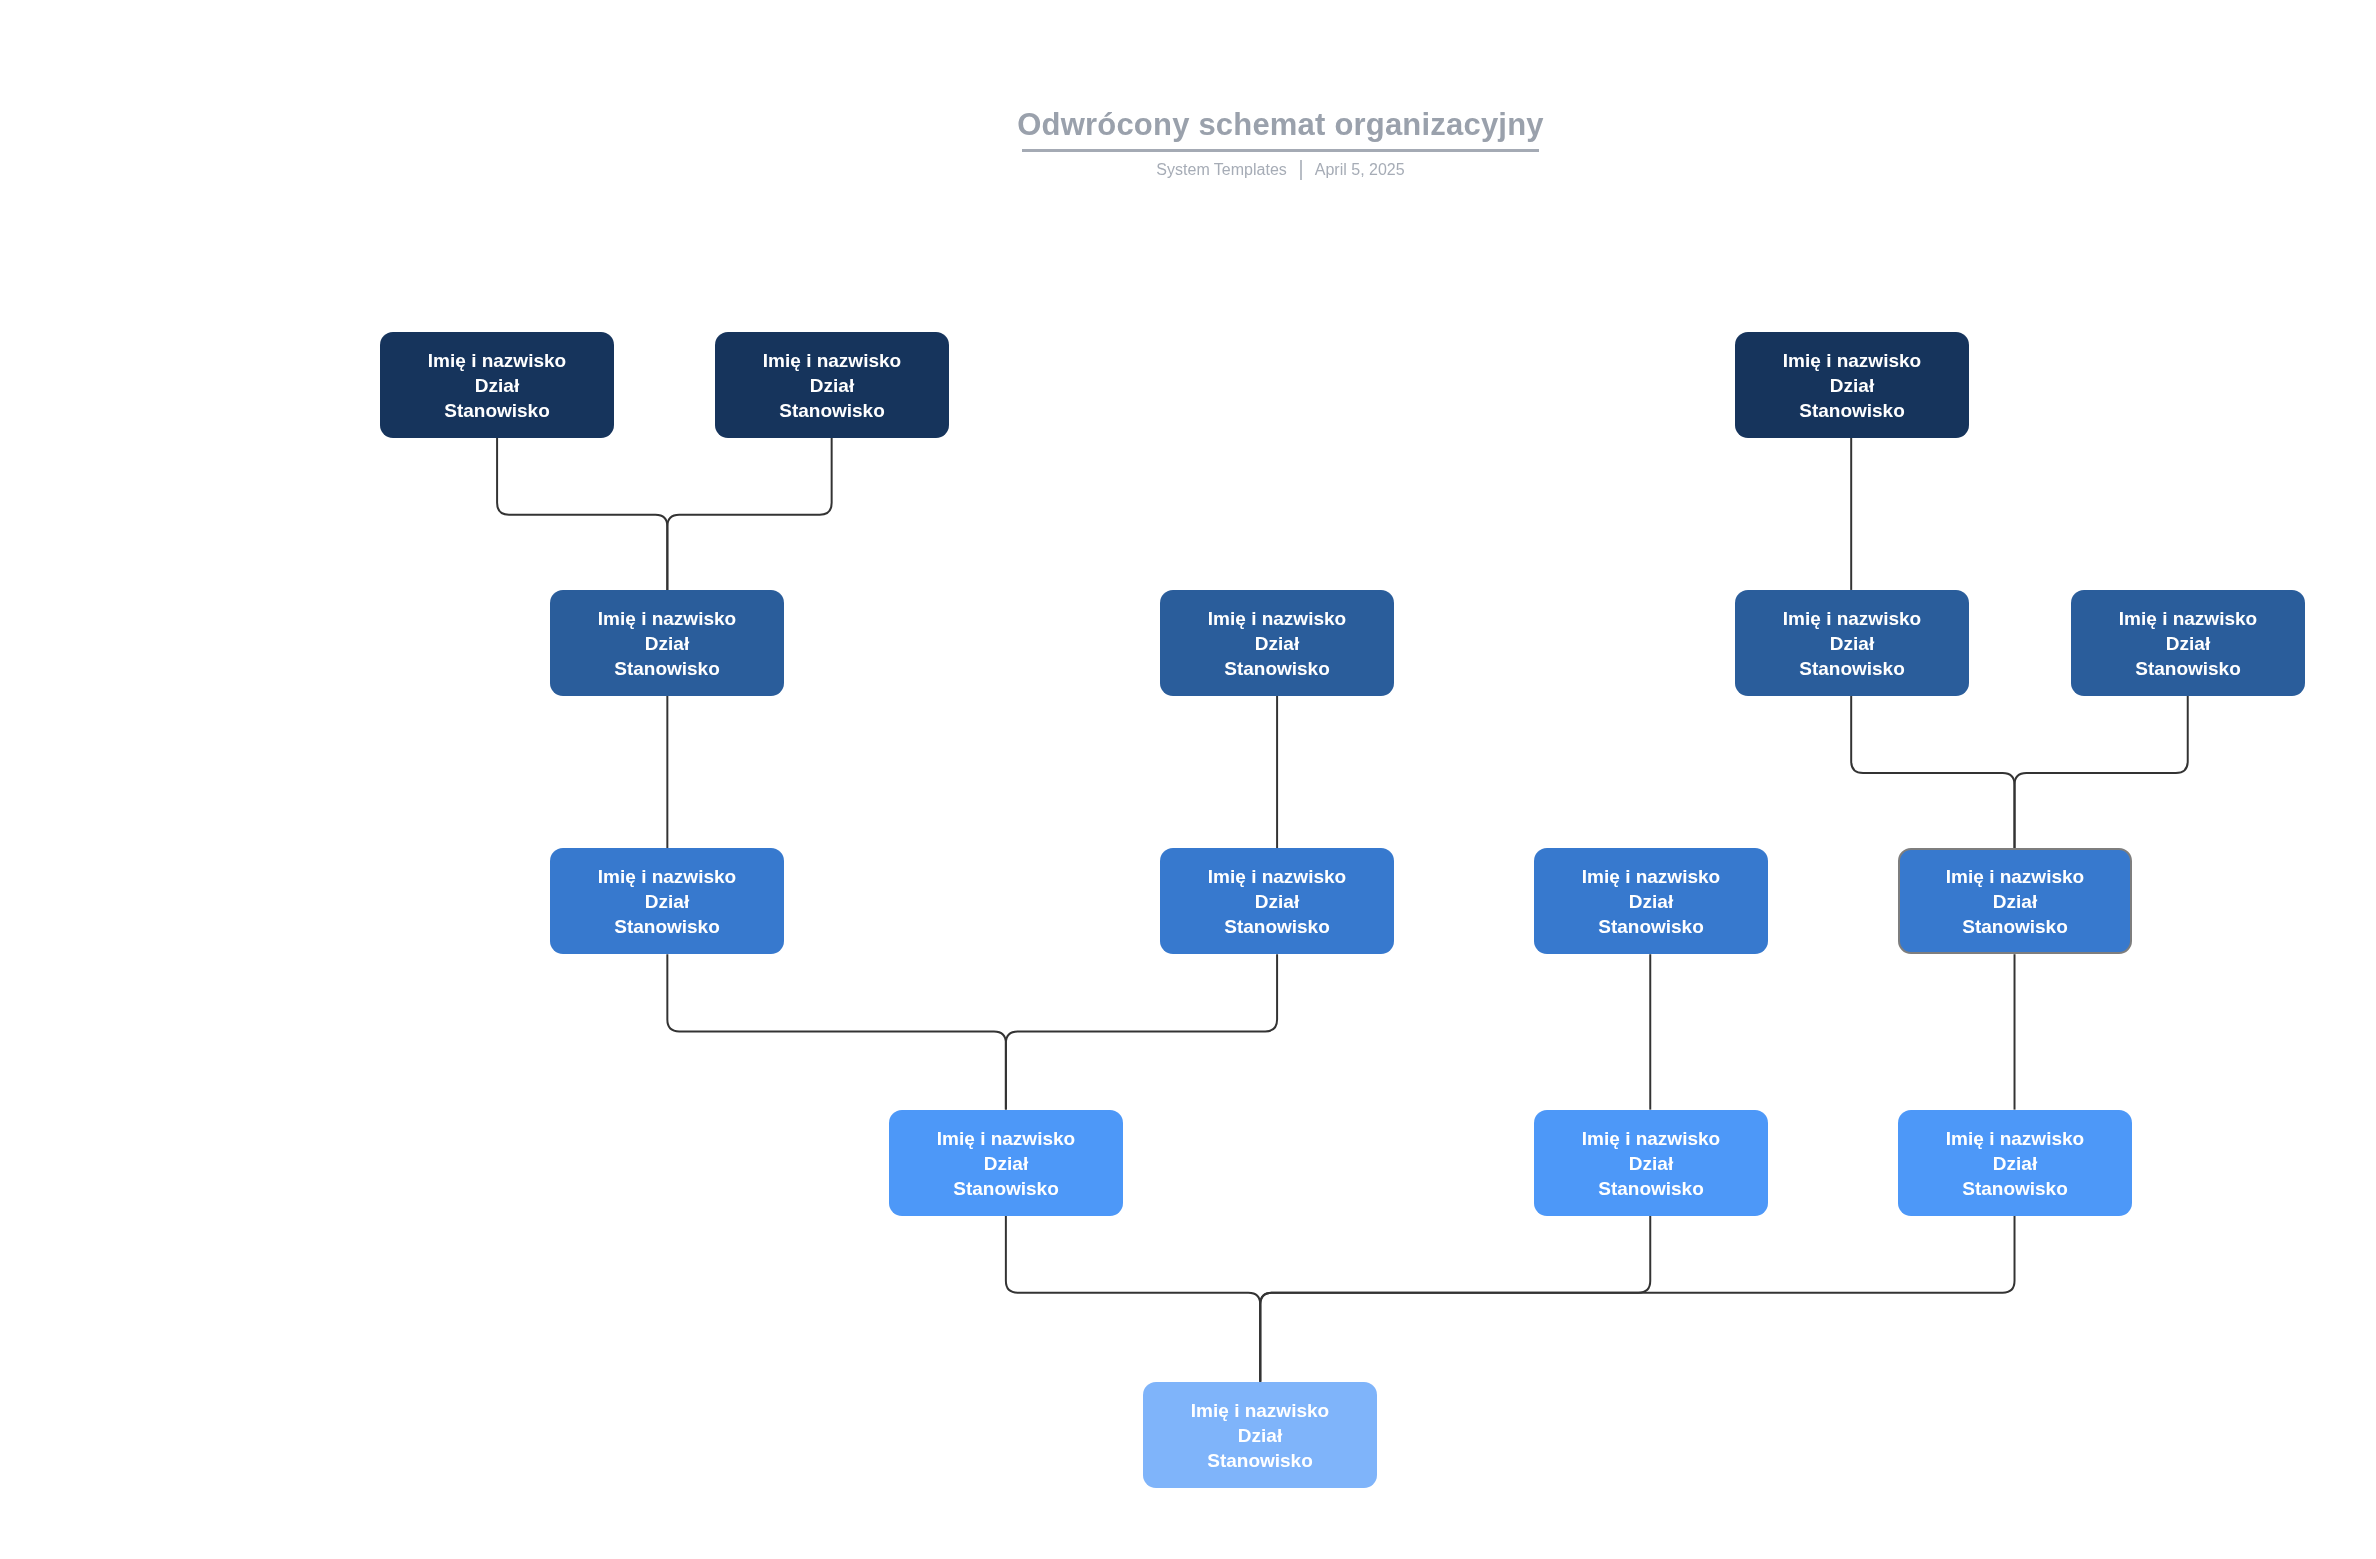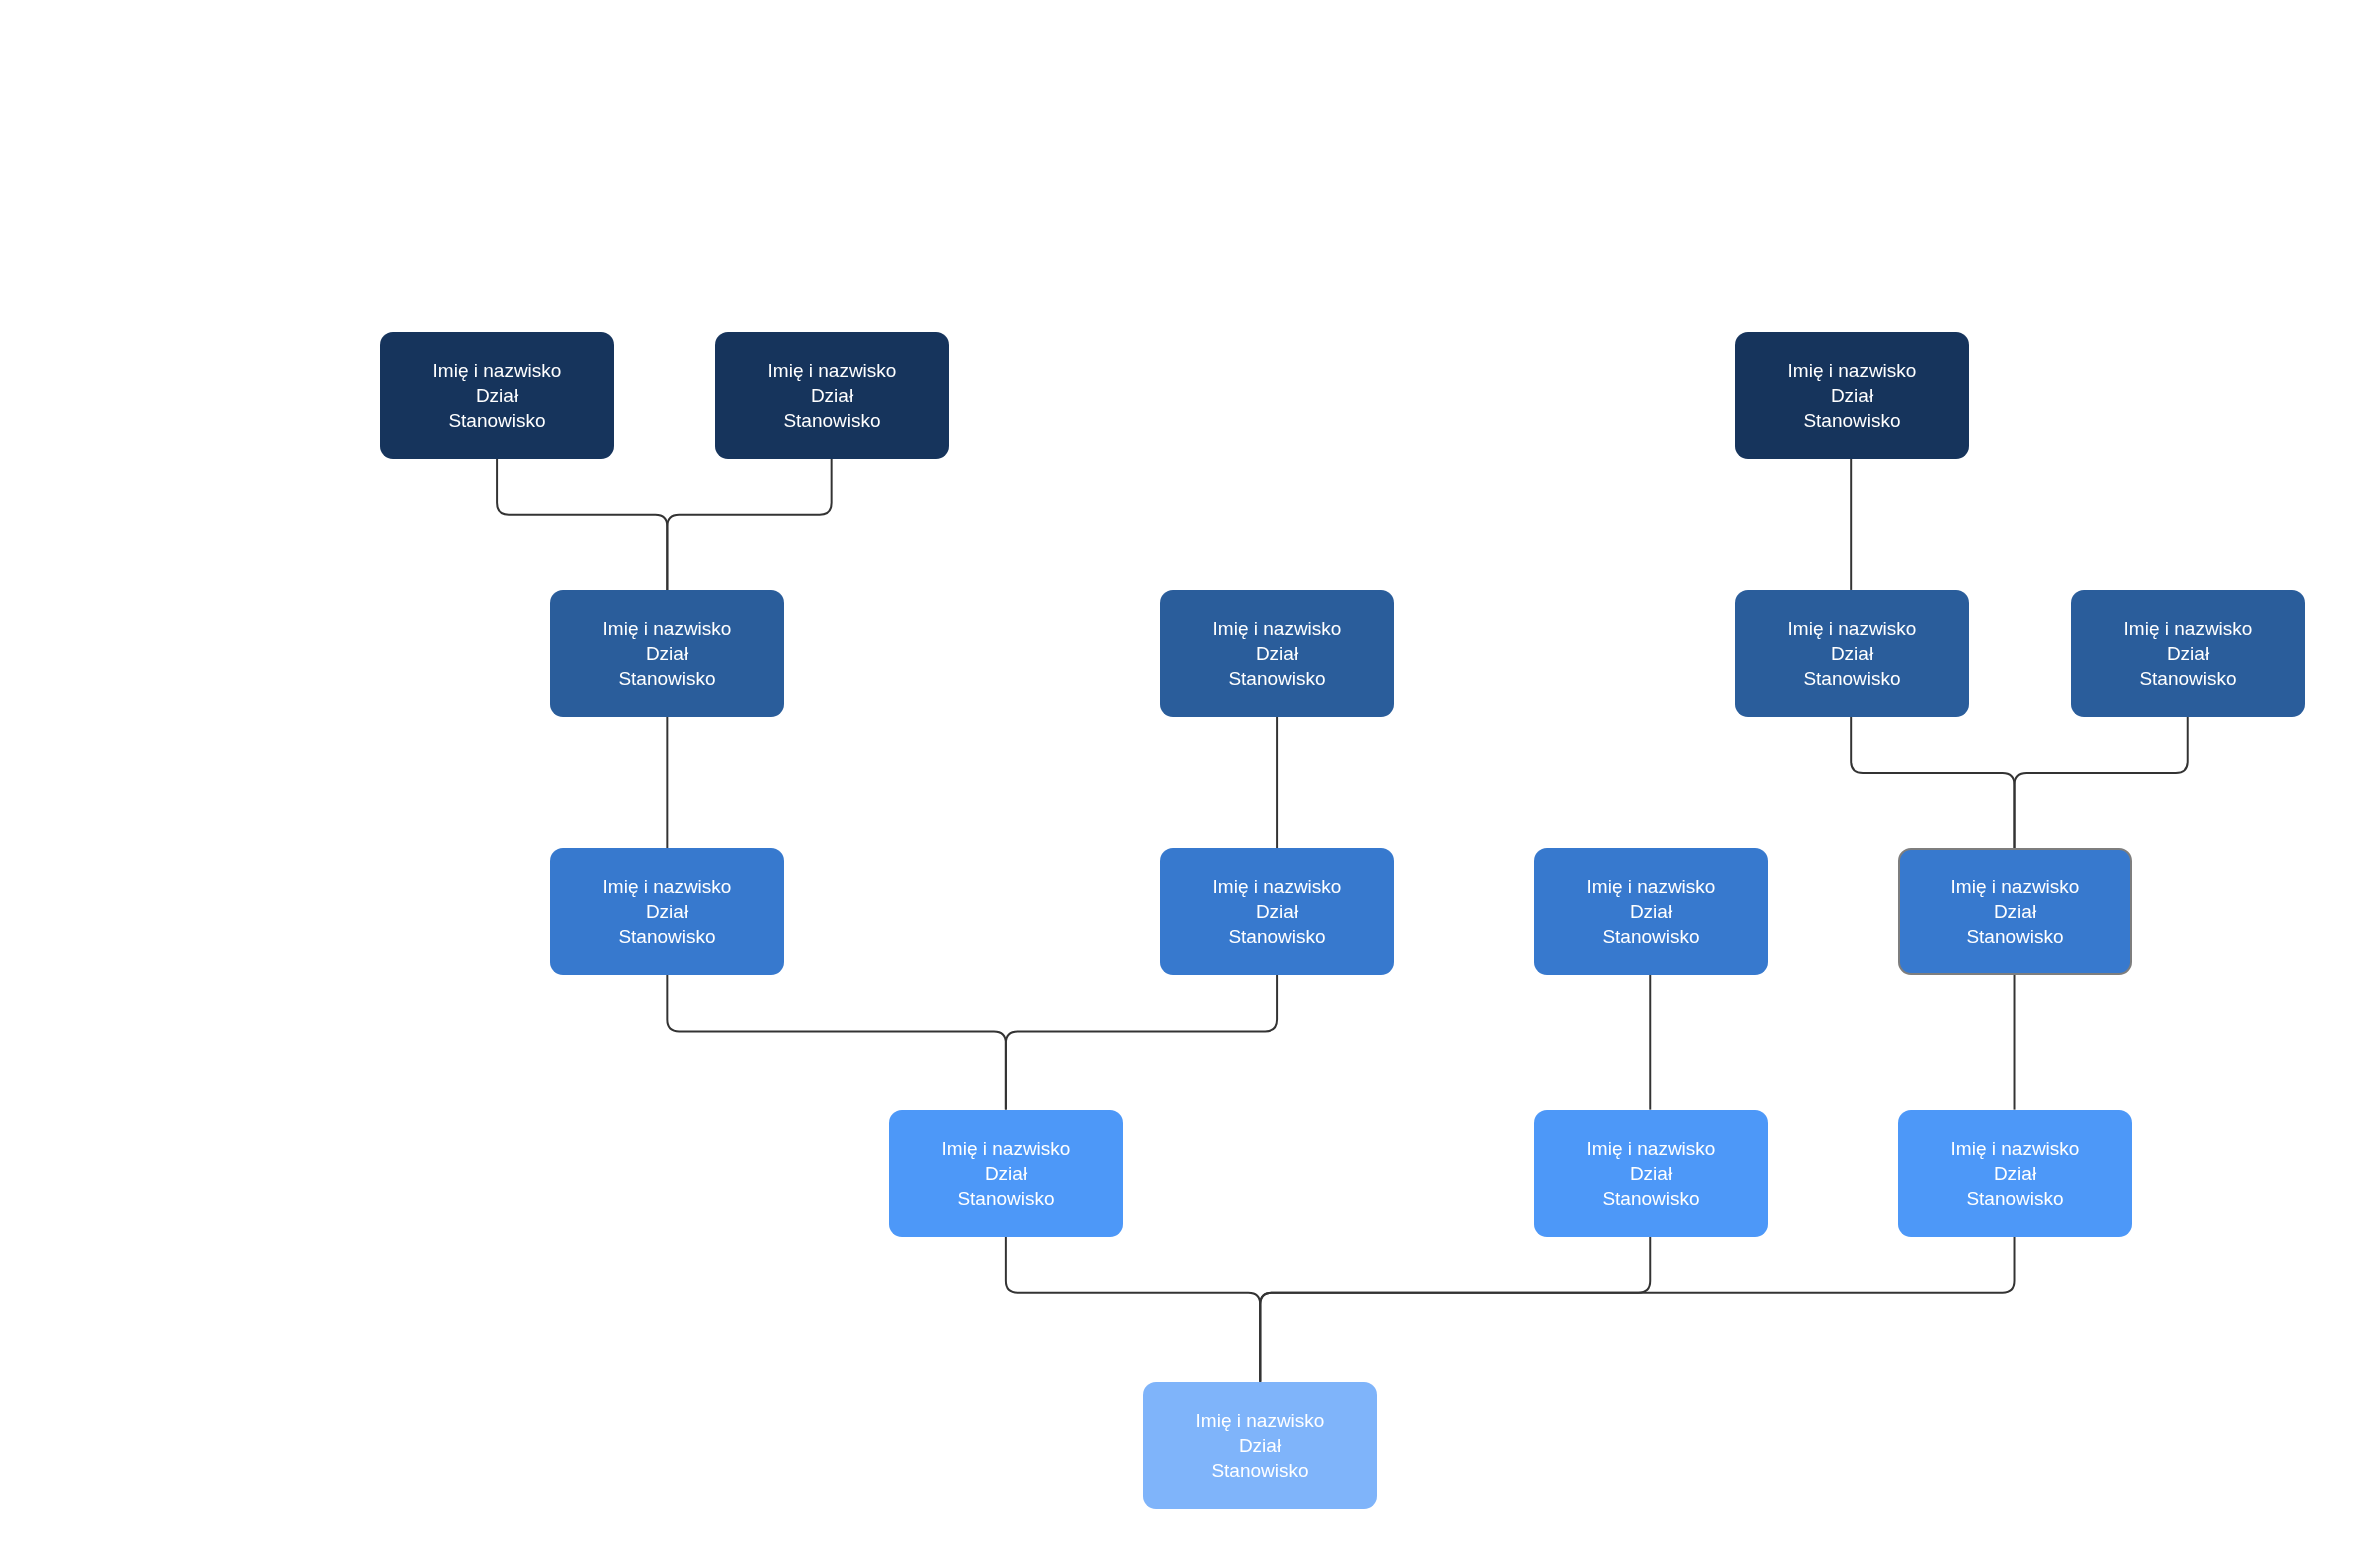--- a/index.html
+++ b/index.html
@@ -41,41 +41,51 @@
     width: 2px; height: 20px;
     background: var(--subtitle-text, #a6acb6);
     opacity: .8;
   }
   
   svg.edges { position: absolute; inset: 0; }
   svg.edges path { fill: none; stroke: var(--connector, #333333); stroke-width: 2px; }
   
   .node {
     position: absolute;
-    width: 234px; height: 127px;
+    width: 234px; height: 106px;
     border-radius: 13px;
     display: flex; flex-direction: column;
     align-items: center; justify-content: center;
     color: var(--node-text, #ffffff);
     font-size: 19px; line-height: 25px;
     text-align: center;
     box-sizing: border-box;
+    font-weight: bold;
   }
   .node.level1 { background: var(--level1, #16345c); }
   .node.level2 { background: var(--level2, #2a5d9b); }
   .node.level3 { background: var(--level3, #3779ce); }
   .node.level4 { background: var(--level4, #4d98f8); }
   .node.level5 { background: var(--level5, #7fb4fa); }
   .node.selected { border: 2px solid var(--selected-outline, #7e7e7e); }
 </style>
 </head>
 <body style="--bg: #ffffff; --level1: #16345c; --level2: #2a5d9b; --level3: #3779ce; --level4: #4d98f8; --level5: #7fb4fa; --node-text: #ffffff; --connector: #333333; --selected-outline: #7e7e7e; --title-text: #9aa1ac; --title-underline: #a4aab4; --subtitle-text: #a6acb6;">
 
 <div id="canvas">
 
+  <div class="header">
+    <div class="title">Odwrócony schemat organizacyjny</div>
+    <div class="title-underline"></div>
+    <div class="subtitle">
+      <span>System Templates</span>
+      <span class="subtitle-sep"></span>
+      <span>April 5, 2025</span>
+    </div>
+  </div>
 
   <svg class="edges" width="2376" height="1559" viewBox="0 0 2400 1575">
       <path d="M 502 442 V 508 Q 502 520 514 520 H 662 Q 674 520 674 532 V 596"></path>
       <path d="M 840 442 V 508 Q 840 520 828 520 H 686 Q 674 520 674 532 V 596"></path>
       <path d="M 1870 442 V 596"></path>
       <path d="M 674 703 V 857"></path>
       <path d="M 1290 703 V 857"></path>
       <path d="M 1870 703 V 769 Q 1870 781 1882 781 H 2023 Q 2035 781 2035 793 V 857"></path>
       <path d="M 2210 703 V 769 Q 2210 781 2198 781 H 2047 Q 2035 781 2035 793 V 857"></path>
       <path d="M 674 964 V 1030 Q 674 1042 686 1042 H 1004 Q 1016 1042 1016 1054 V 1121"></path>

